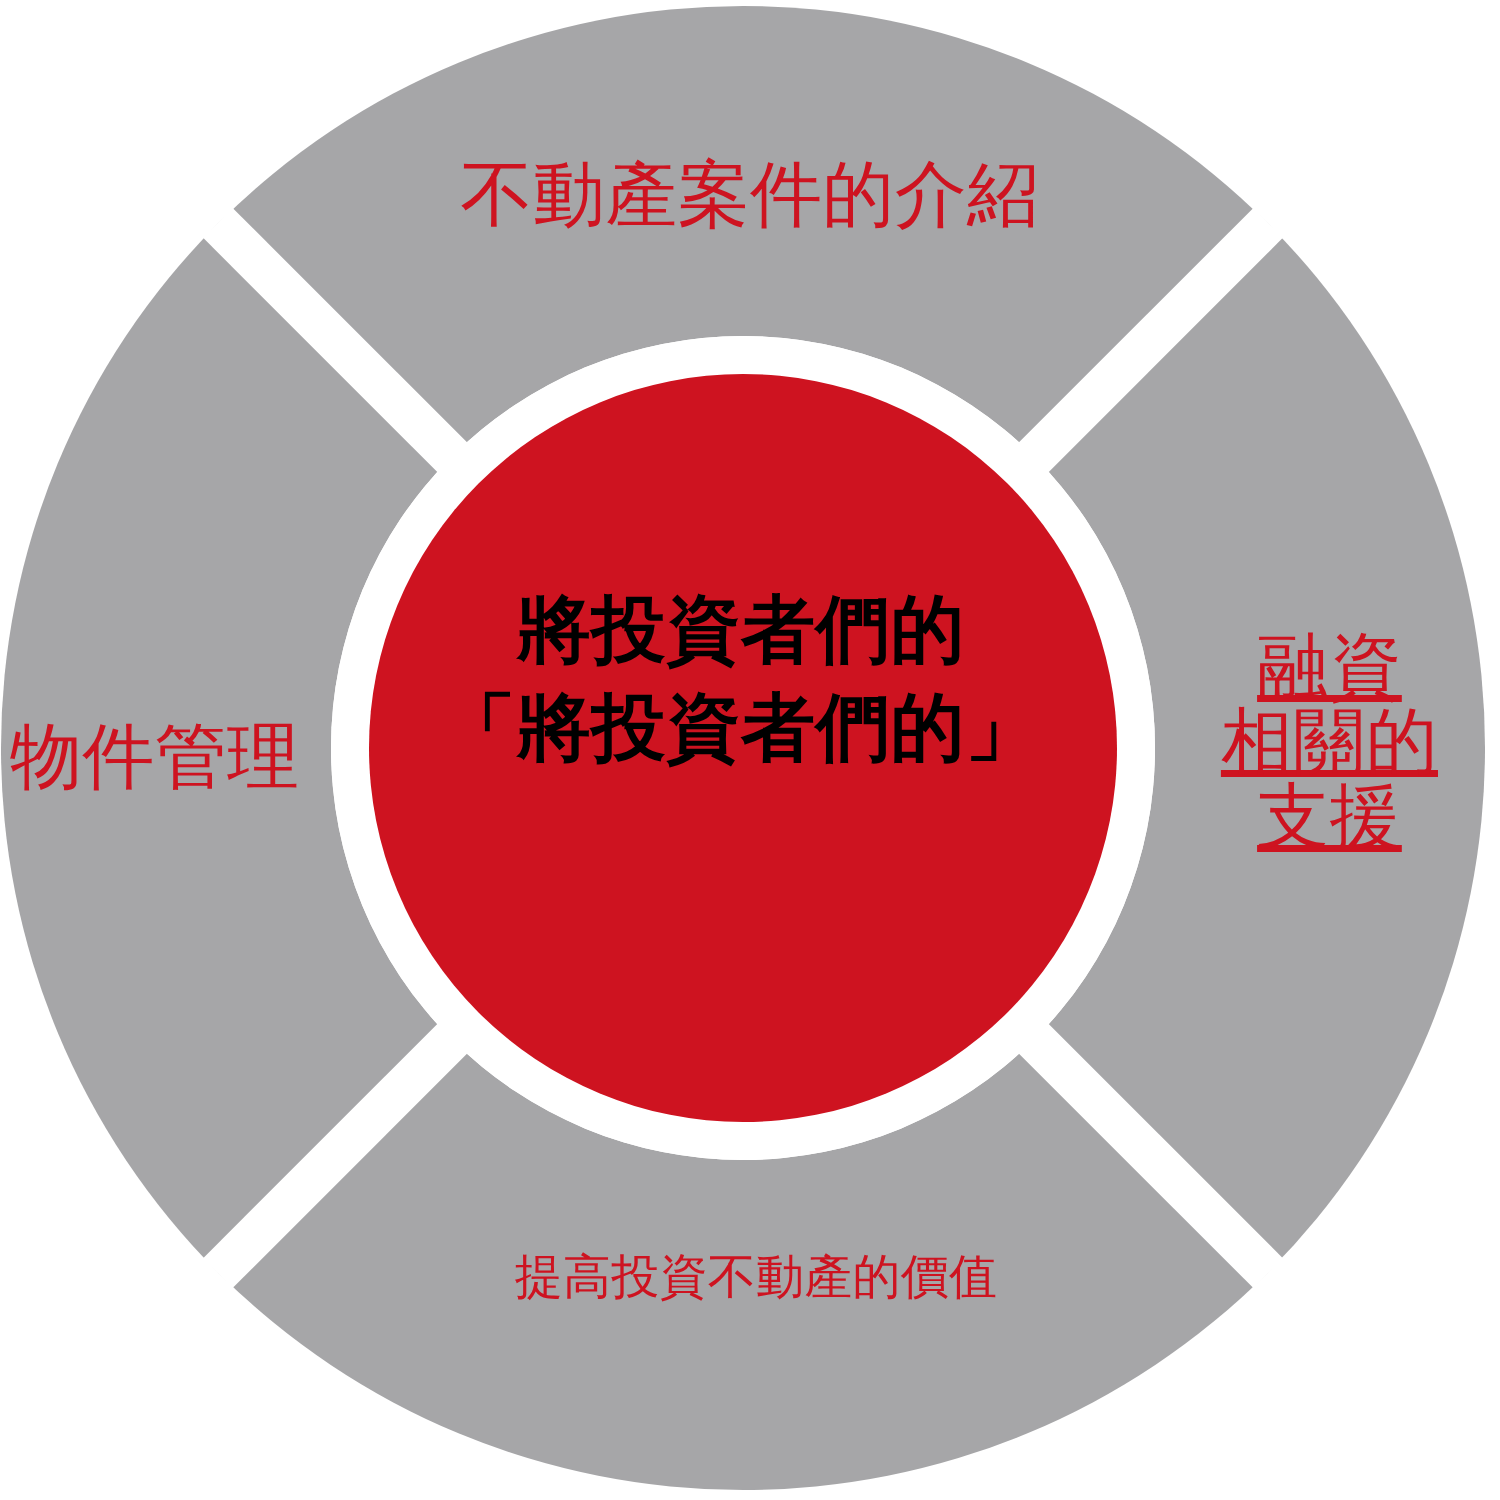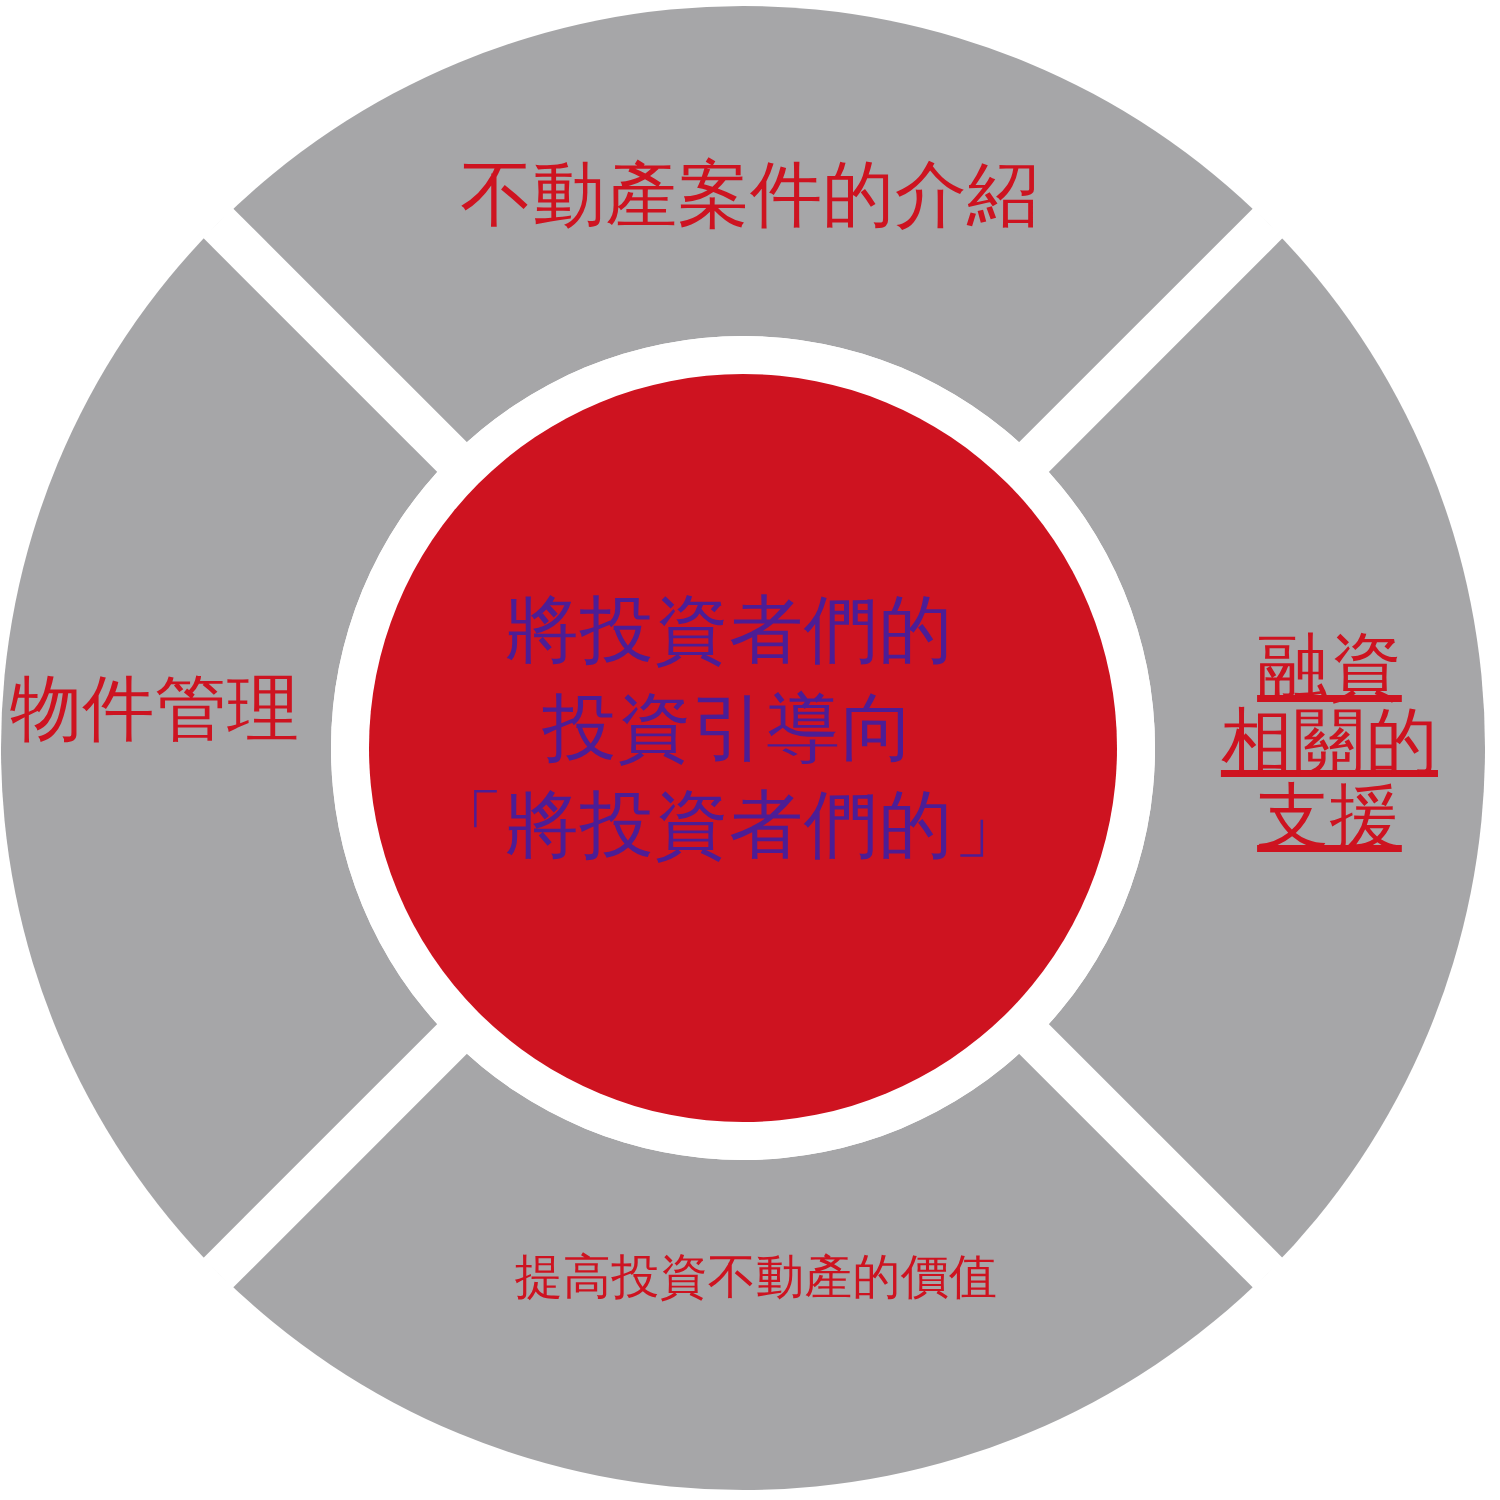--- a/index.html
+++ b/index.html
@@ -43,42 +43,42 @@
     font-size: 72px;
   }
   .label-bottom {
     left: 12px;
     right: 0;
     top: 1252px;
     font-size: 48px;
   }
   .label-left {
     left: 10px;
-    top: 672px;
+    top: 720px;
     font-size: 72px;
     text-align: left;
   }
   .label-right {
     right: 62px;
     top: 630px;
     font-size: 72px;
     text-align: center;
     text-decoration: underline;
   }
   .label-right .rline { display: block; }
 
   .core-text {
     position: absolute;
-    left: 359px;
+    left: 371px;
     top: 582px;
     width: 740px;
     text-align: center;
-    color: #4c1d95;
+    color: #000000;
     font-family: "Liberation Serif", "DejaVu Serif", serif;
-    font-weight: 400;
+    font-weight: 700;
     font-size: 74px;
     line-height: 1.32;
     letter-spacing: 0.01em;
   }
   .core-text .cline { display: block; }
 </style>
 </head>
 <body>
 
 <div id="stage">
@@ -119,17 +119,16 @@
   <div class="ring-label label-bottom">
     <span>提高投資不動產的價值</span>
   </div>
 
   <div class="ring-label label-left">
     <span>物件管理</span>
   </div>
 
   <div class="core-text">
     <span class="cline">將投資者們的</span>
-    <span class="cline">投資引導向</span>
     <span class="cline">「將投資者們的」</span>
   </div>
 
 </div>
 
 </body></html>

